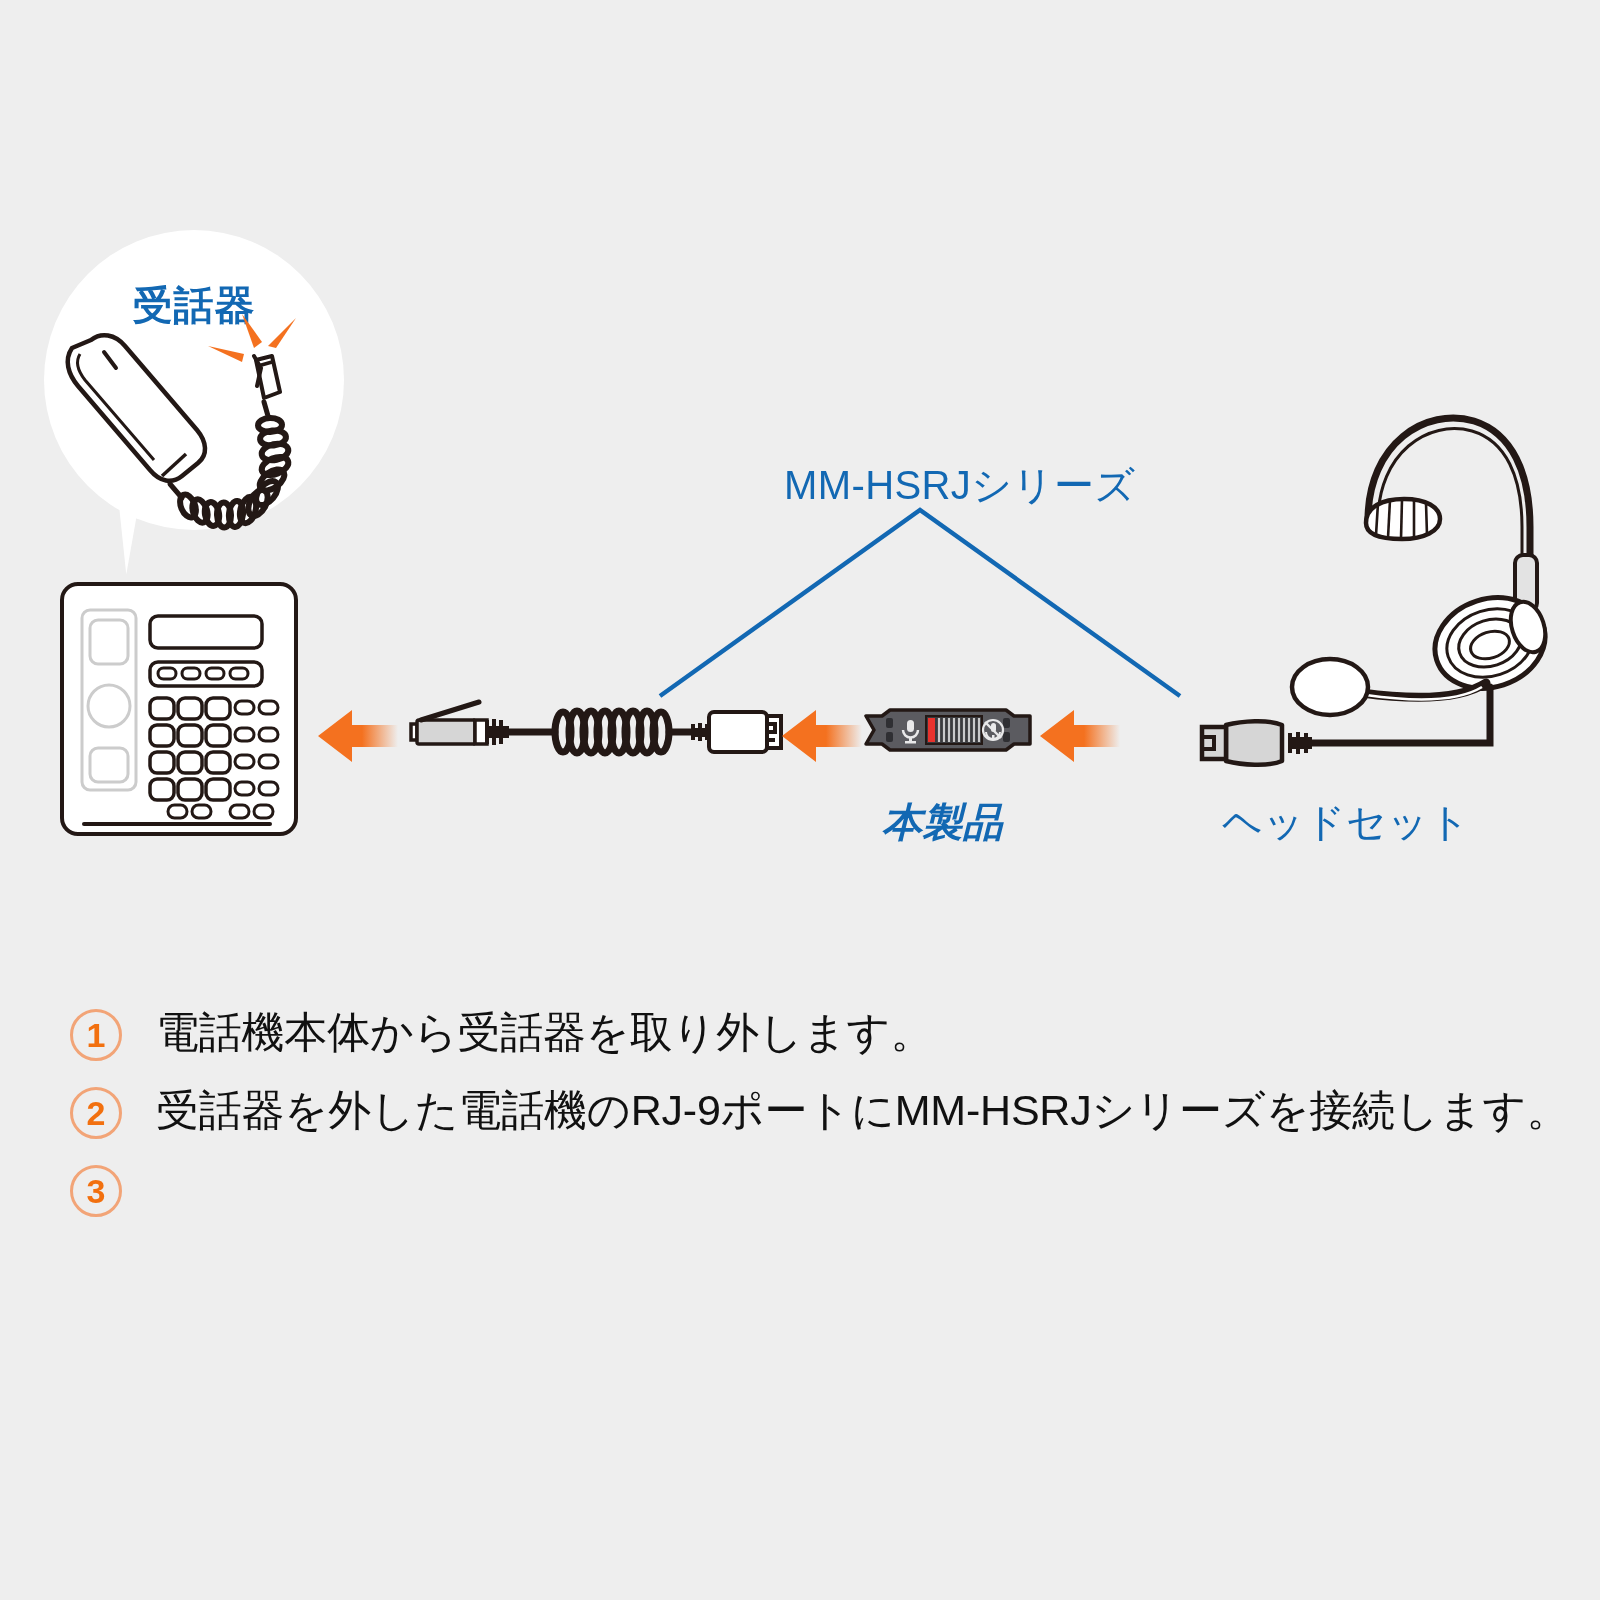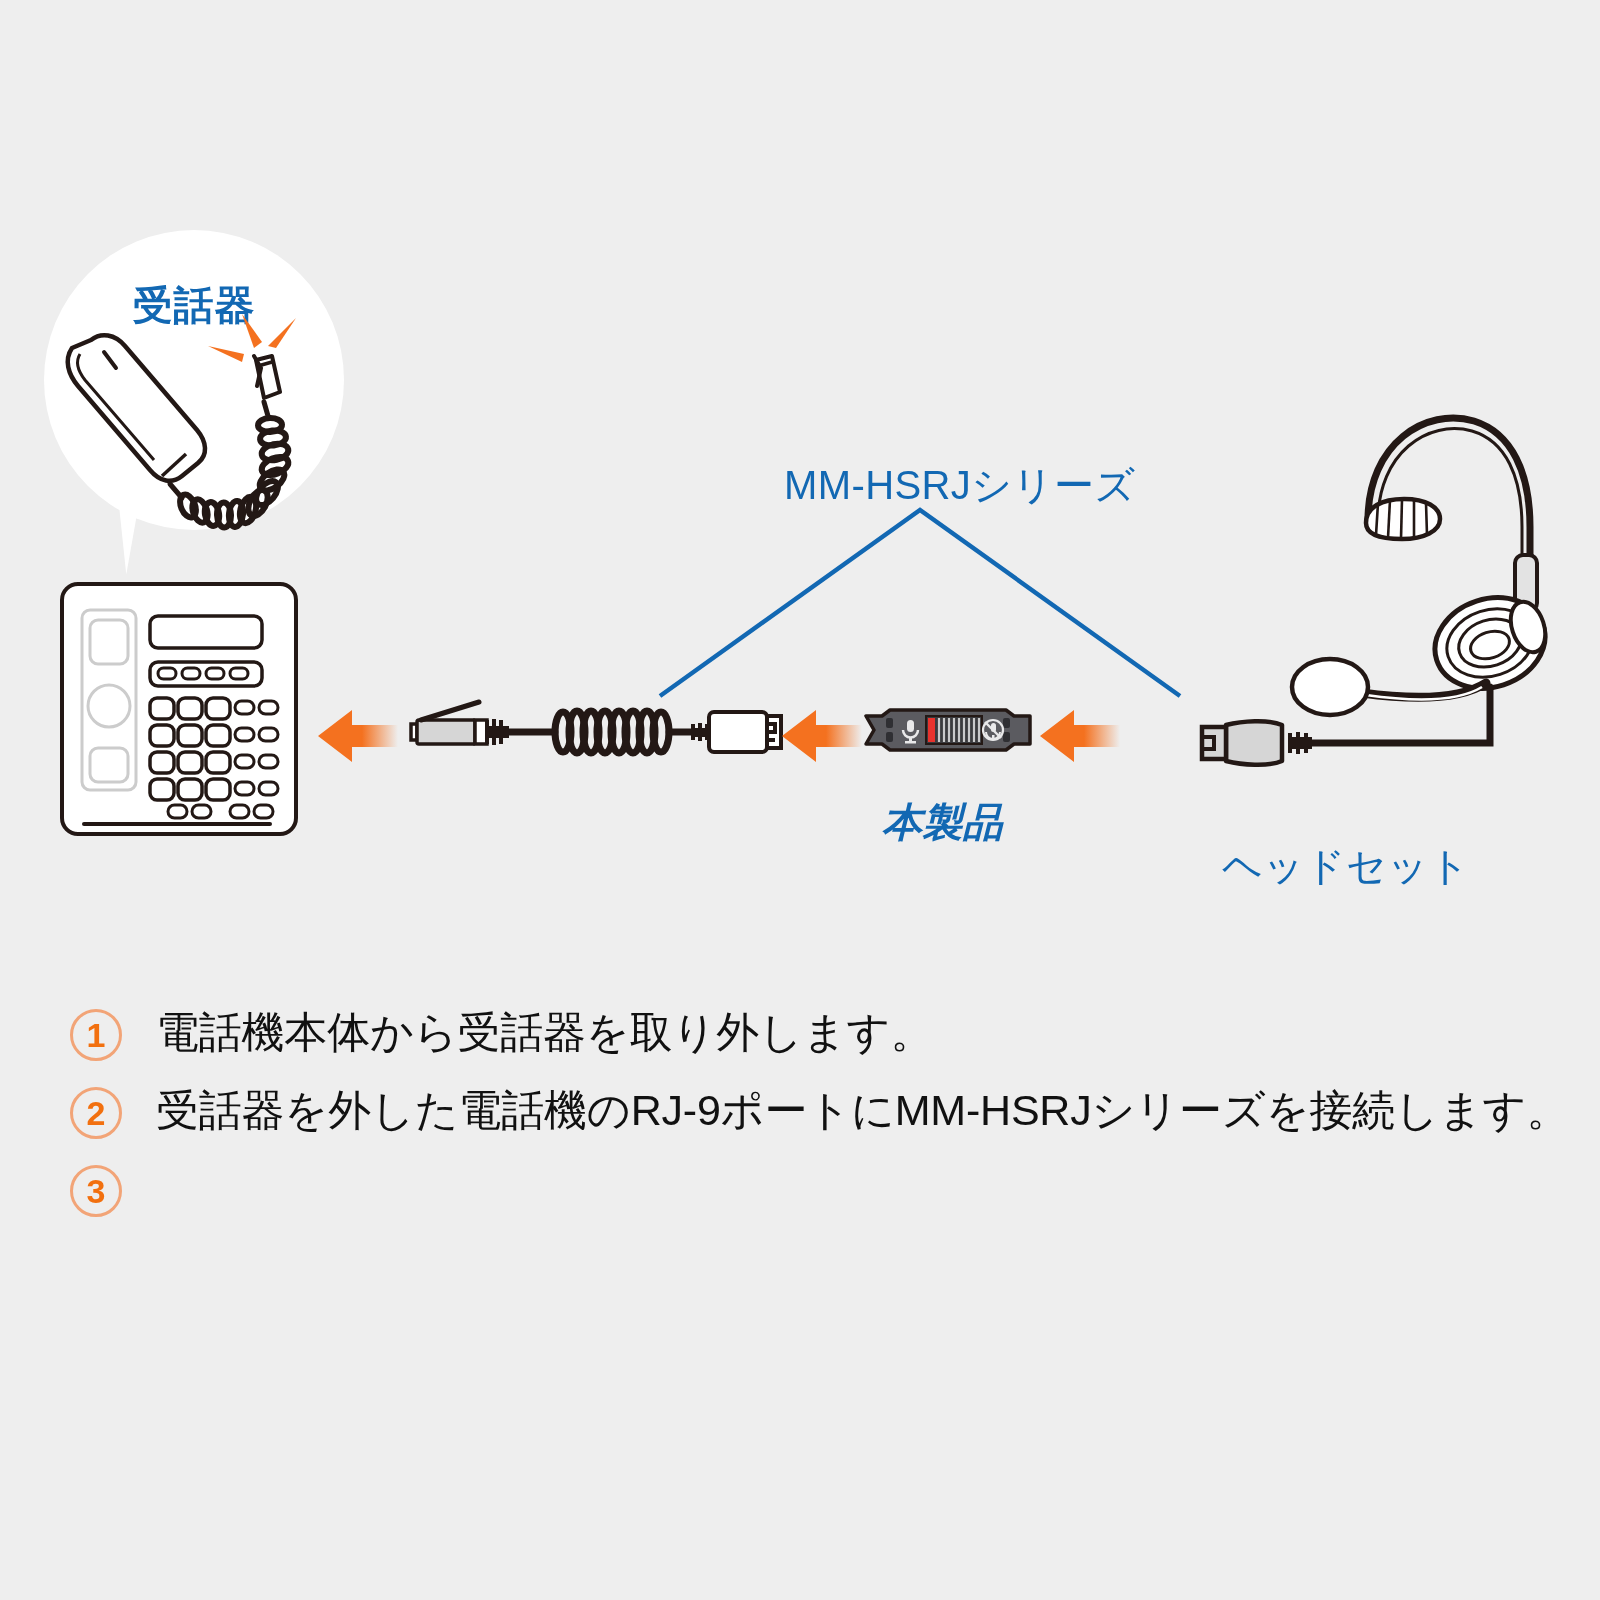--- a/index.html
+++ b/index.html
@@ -58,21 +58,21 @@
   }
 
   
   .cap{
     position:absolute;font-size:40px;color:#1268b3;white-space:nowrap;
     letter-spacing:.01em;
   }
   .cap.bold{font-weight:bold;font-style:italic;}
   .cap-rj{left:400px;top:625px;}
   .cap-prod{left:882px;top:625px;}
-  .cap-head{left:1222px;top:625px;margin-top:44px;}
+  .cap-head{left:1222px;top:625px;}
 
   
   .steps{position:absolute;left:70px;top:1005px;width:1500px;}
   .step{position:relative;display:flex;align-items:flex-start;margin-bottom:22px;}
   .step-num{
     flex:0 0 auto;width:52px;height:52px;border-radius:50%;
     border:3px solid #f2a477;color:#f2700f;
     font-size:34px;font-weight:bold;
     display:flex;align-items:center;justify-content:center;
     margin-right:16px;margin-top:4px;box-sizing:border-box;

